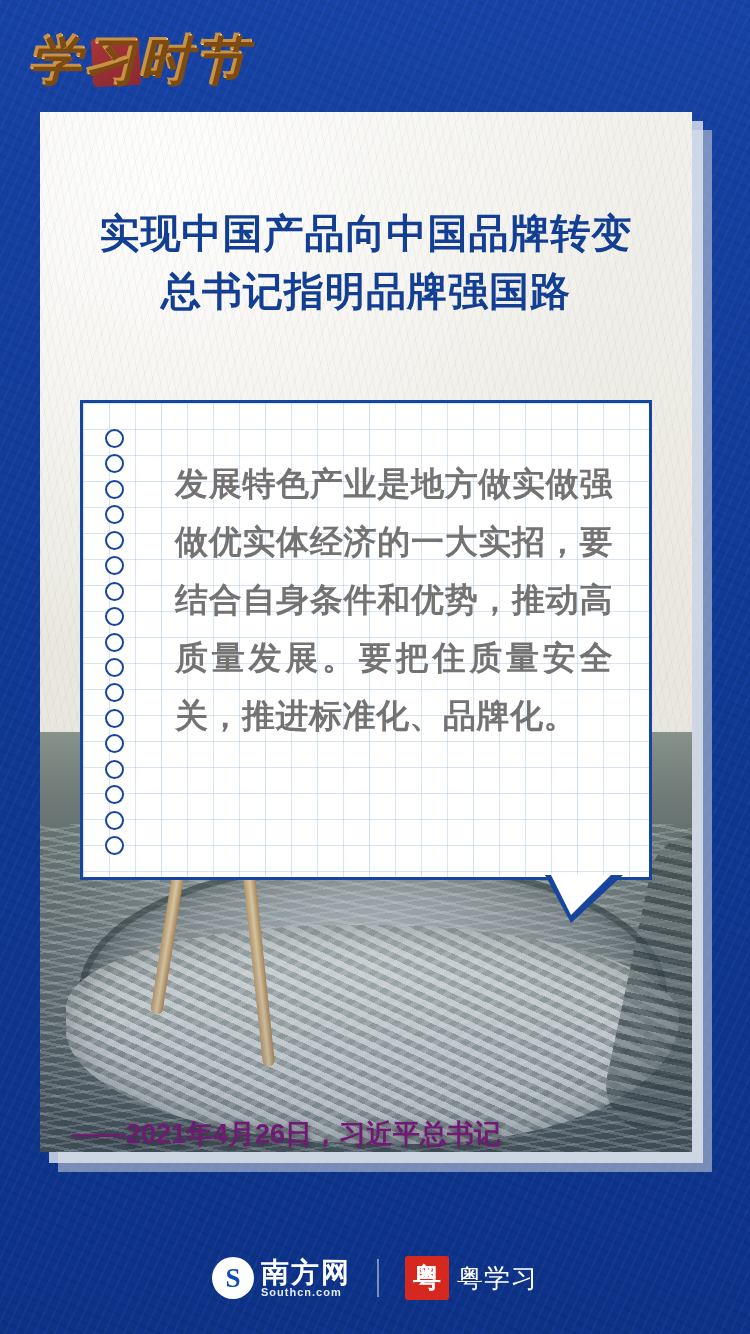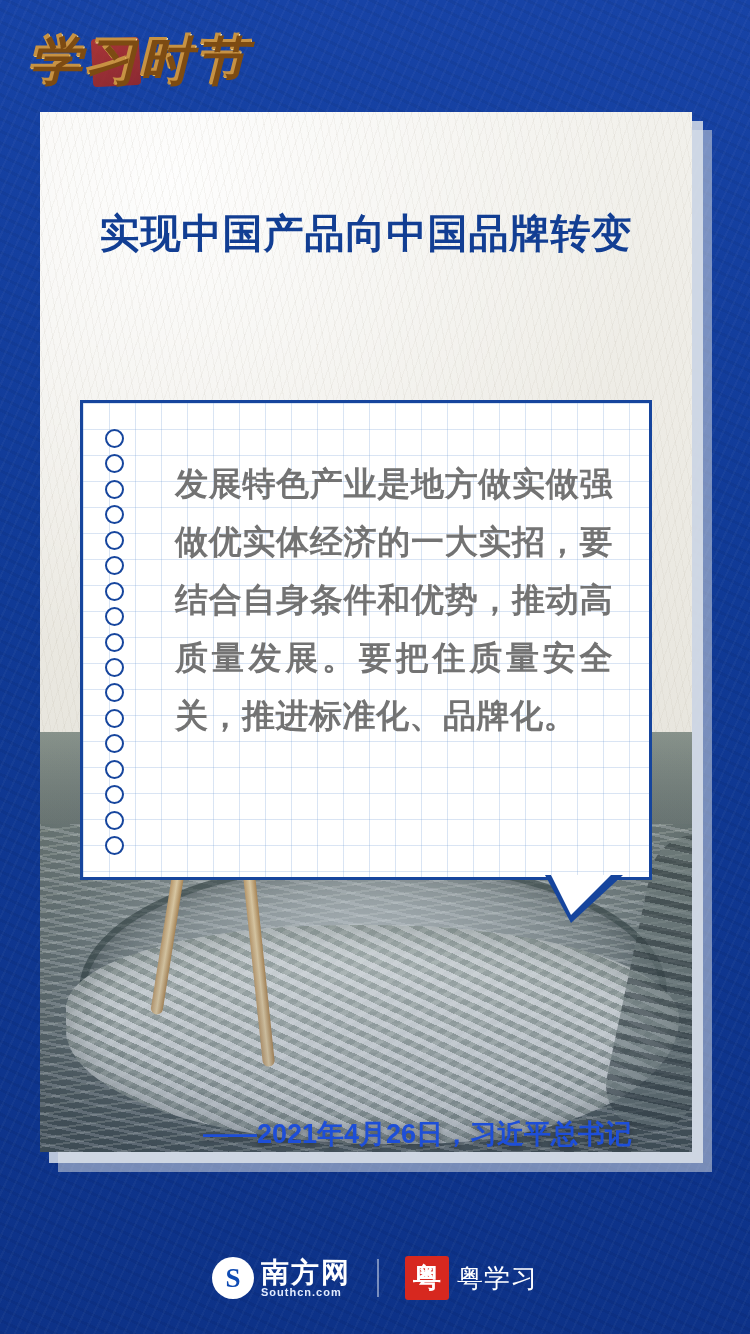--- a/index.html
+++ b/index.html
@@ -269,22 +269,21 @@
     border-right: 40px solid transparent;
     border-top: 40px solid #ffffff;
   }
 
   
   .attribution {
     position: absolute;
     right: 60px;
     top: 1000px;
     width: 560px;
-    text-align: right;
-    color: #1d4ed8;
+    color: #701a75;
     font-size: 27px;
     line-height: 44px;
     font-weight: 600;
     text-shadow: 0 2px 6px rgba(0,0,0,.45);
     z-index: 5;
   }
 
   
   .footer {
     position: absolute;
@@ -379,20 +378,21 @@
         <div class="net-ring"></div>
         <div class="fish-mass"></div>
         <div class="rope r1"></div>
         <div class="rope r2"></div>
         <div class="hose"></div>
         <div class="tint"></div>
       </div>
 
       <div class="title-block">
         <div class="title-line">实现中国产品向中国品牌转变</div>
+        <div class="title-line">总书记指明品牌强国路</div>
       </div>
 
       <div class="quote-wrap">
         <div class="quote-box">
           <div class="quote-grid"></div>
           <div class="punch-holes">
             <i></i>
             <i></i>
             <i></i>
             <i></i>

